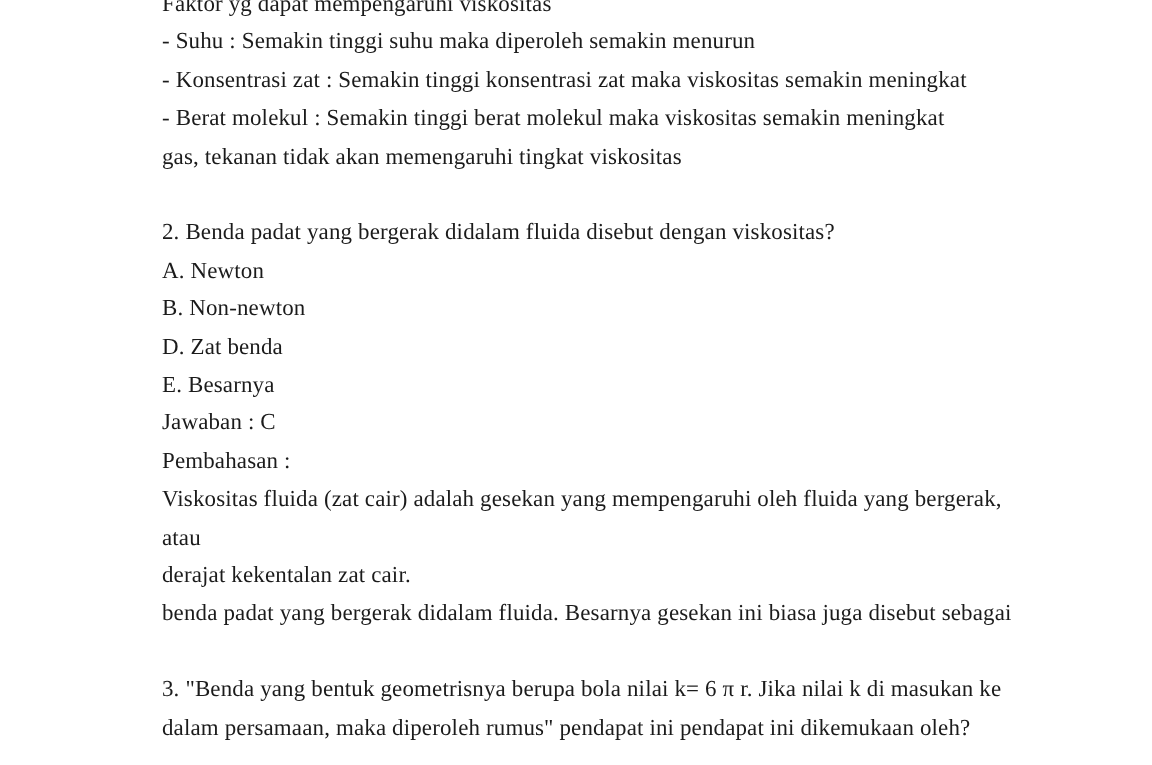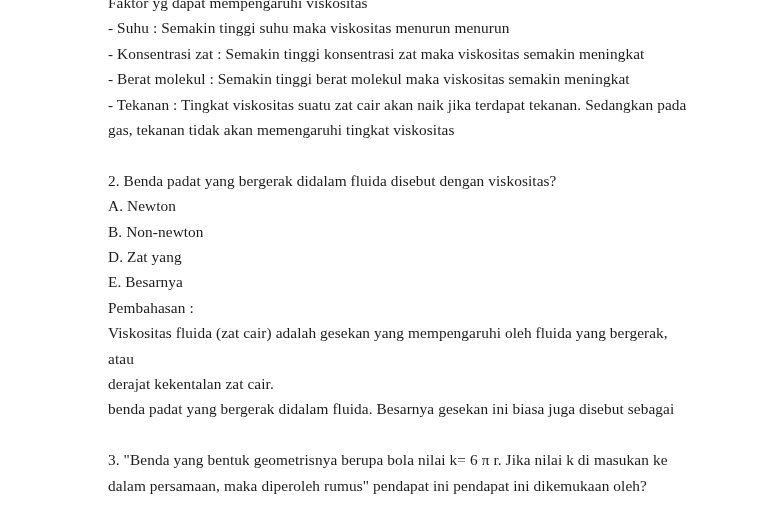--- a/index.html
+++ b/index.html
@@ -45,33 +45,33 @@
     overflow: hidden;
   }
 </style>
 </head>
 <body>
 
 <div class="page">
   <div class="doc-body">
 
     <div class="line para clipped-top">Faktor yg dapat mempengaruhi viskositas</div>
-    <div class="line para">- Suhu : Semakin tinggi suhu maka viskositas menurun menurun</div>
+    <div class="line para">- Suhu : Semakin tinggi suhu maka diperoleh semakin menurun</div>
     <div class="line para">- Konsentrasi zat : Semakin tinggi konsentrasi zat maka viskositas semakin meningkat</div>
     <div class="line para">- Berat molekul : Semakin tinggi berat molekul maka viskositas semakin meningkat</div>
-    <div class="line para">- Tekanan : Tingkat viskositas suatu zat cair akan naik jika terdapat tekanan. Sedangkan pada</div>
     <div class="line para">gas, tekanan tidak akan memengaruhi tingkat viskositas</div>
 
     <div class="blank"></div>
 
     <div class="line para">2. Benda padat yang bergerak didalam fluida disebut dengan viskositas?</div>
     <div class="line para">A. Newton</div>
     <div class="line para">B. Non-newton</div>
-    <div class="line para">D. Zat yang</div>
+    <div class="line para">D. Zat benda</div>
     <div class="line para">E. Besarnya</div>
+    <div class="line para">Jawaban : C</div>
     <div class="line para">Pembahasan :</div>
     <div class="line para">Viskositas fluida (zat cair) adalah gesekan yang mempengaruhi oleh fluida yang bergerak, atau</div>
     <div class="line para">derajat kekentalan zat cair.</div>
     <div class="line para">benda padat yang bergerak didalam fluida. Besarnya gesekan ini biasa juga disebut sebagai</div>
 
     <div class="blank"></div>
 
     <div class="line para">3. "Benda yang bentuk geometrisnya berupa bola nilai k= 6 π r. Jika nilai k di masukan ke</div>
     <div class="line para clipped-bottom">dalam persamaan, maka diperoleh rumus" pendapat ini pendapat ini dikemukaan oleh?</div>
 

